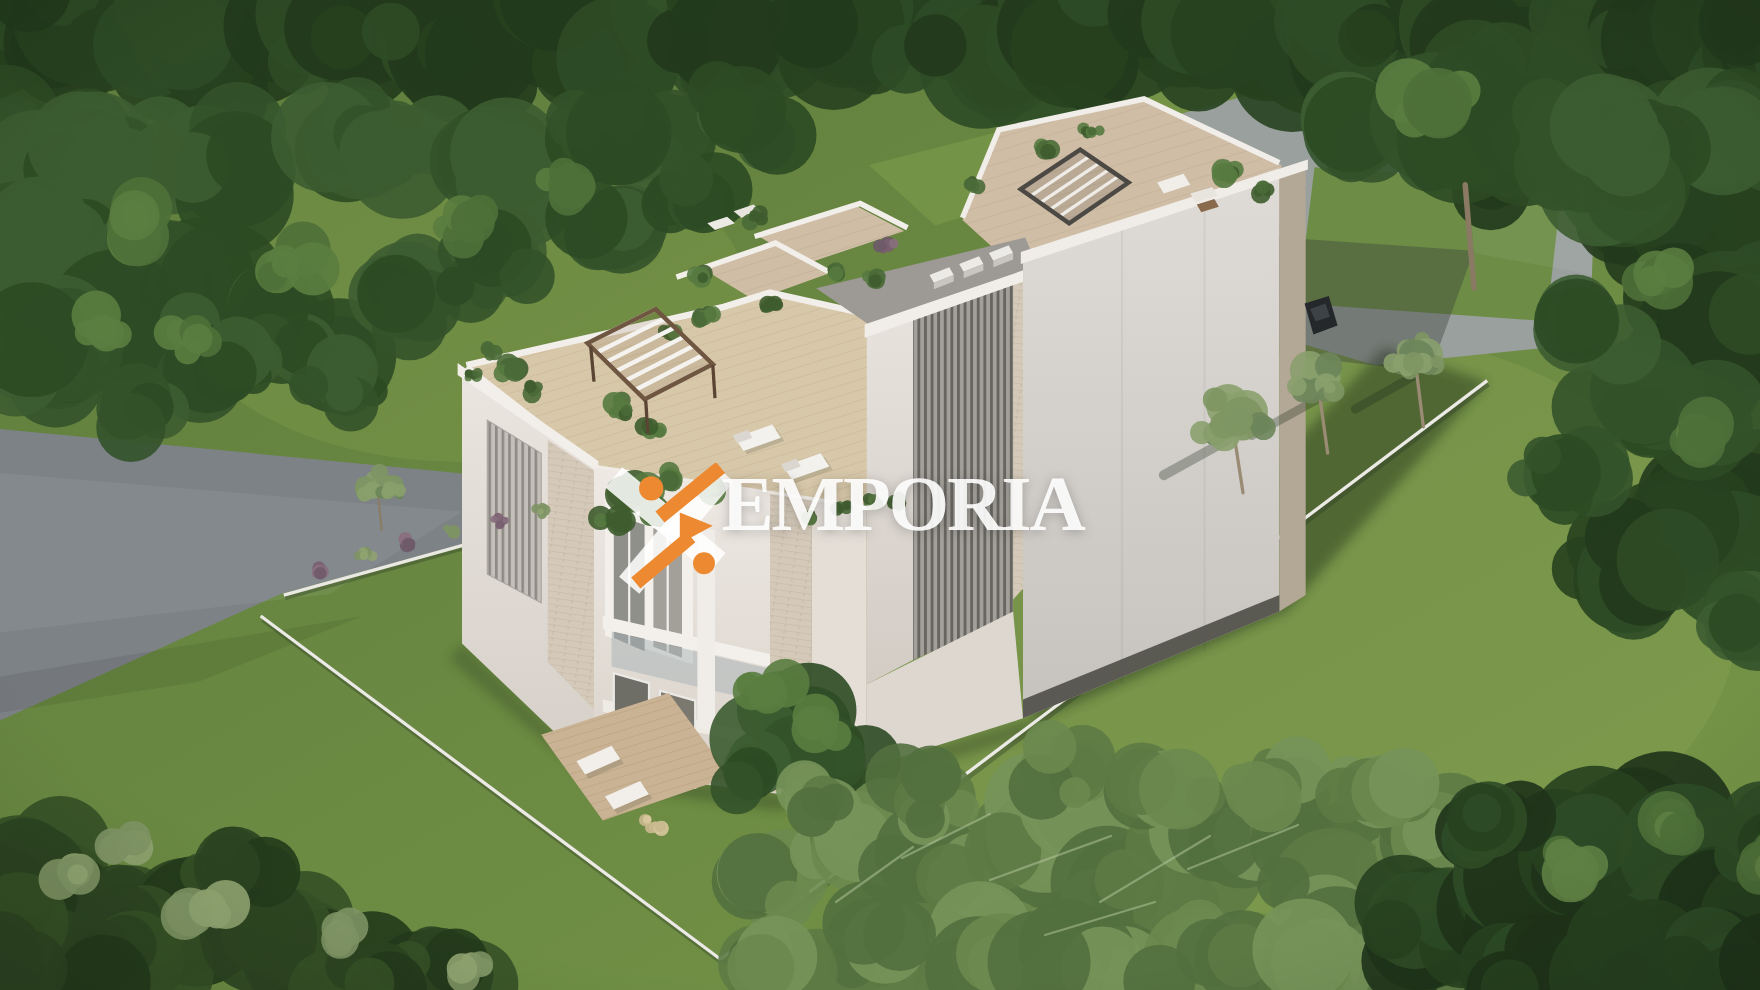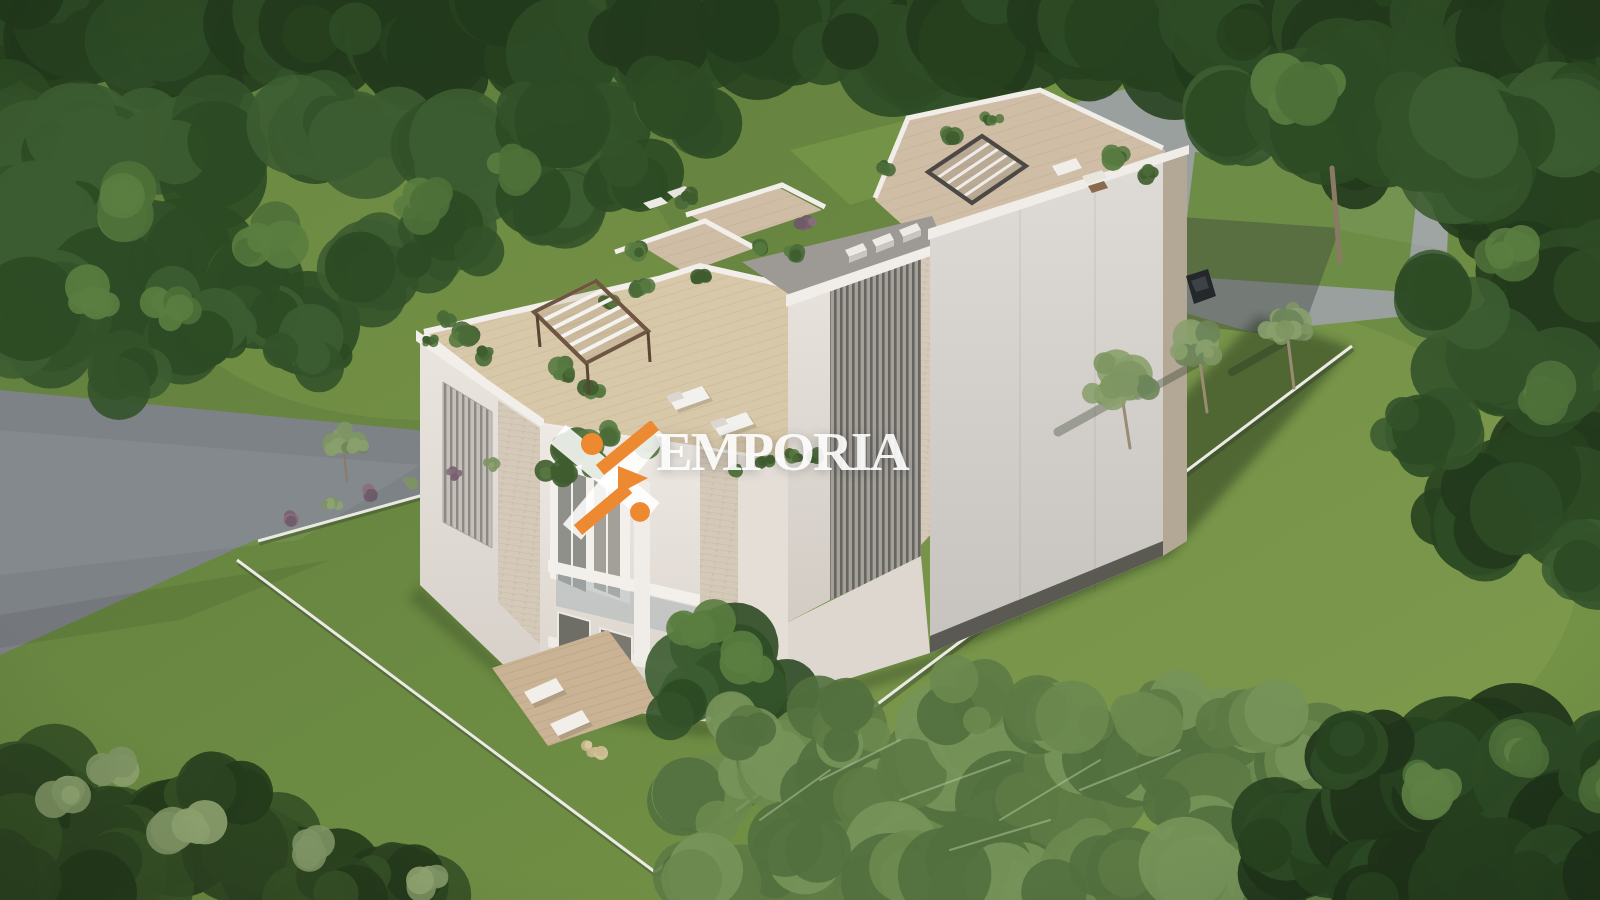--- a/index.html
+++ b/index.html
@@ -2,21 +2,21 @@
 <html><head>
 <meta charset="utf-8">
 <style>
   html,body{margin:0;padding:0;background:#222;}
   #stage{position:relative;width:1600px;height:900px;overflow:hidden;font-family:"Liberation Sans",sans-serif;}
   #scene{position:absolute;left:0;top:0;width:1600px;height:900px;display:block;}
   .watermark{position:absolute;left:0;top:0;width:1600px;height:900px;pointer-events:none;}
   .wm-logo{position:absolute;left:546px;top:421px;width:124px;height:124px;}
   .wm-text{
     position:absolute;left:656px;top:424px;
-    font-family:"Liberation Serif",serif;font-weight:700;font-size:55px;line-height:1;
+    font-family:"Liberation Serif",serif;font-weight:700;font-size:71px;line-height:1;
     letter-spacing:-2px;color:rgba(255,255,255,0.90);
     text-shadow:0 2px 10px rgba(70,70,70,0.35);
     white-space:nowrap;
   }
 </style>
 </head>
 <body>
 
 <div id="stage">
 <svg id="scene" viewBox="0 0 1600 900" xmlns="http://www.w3.org/2000/svg">

